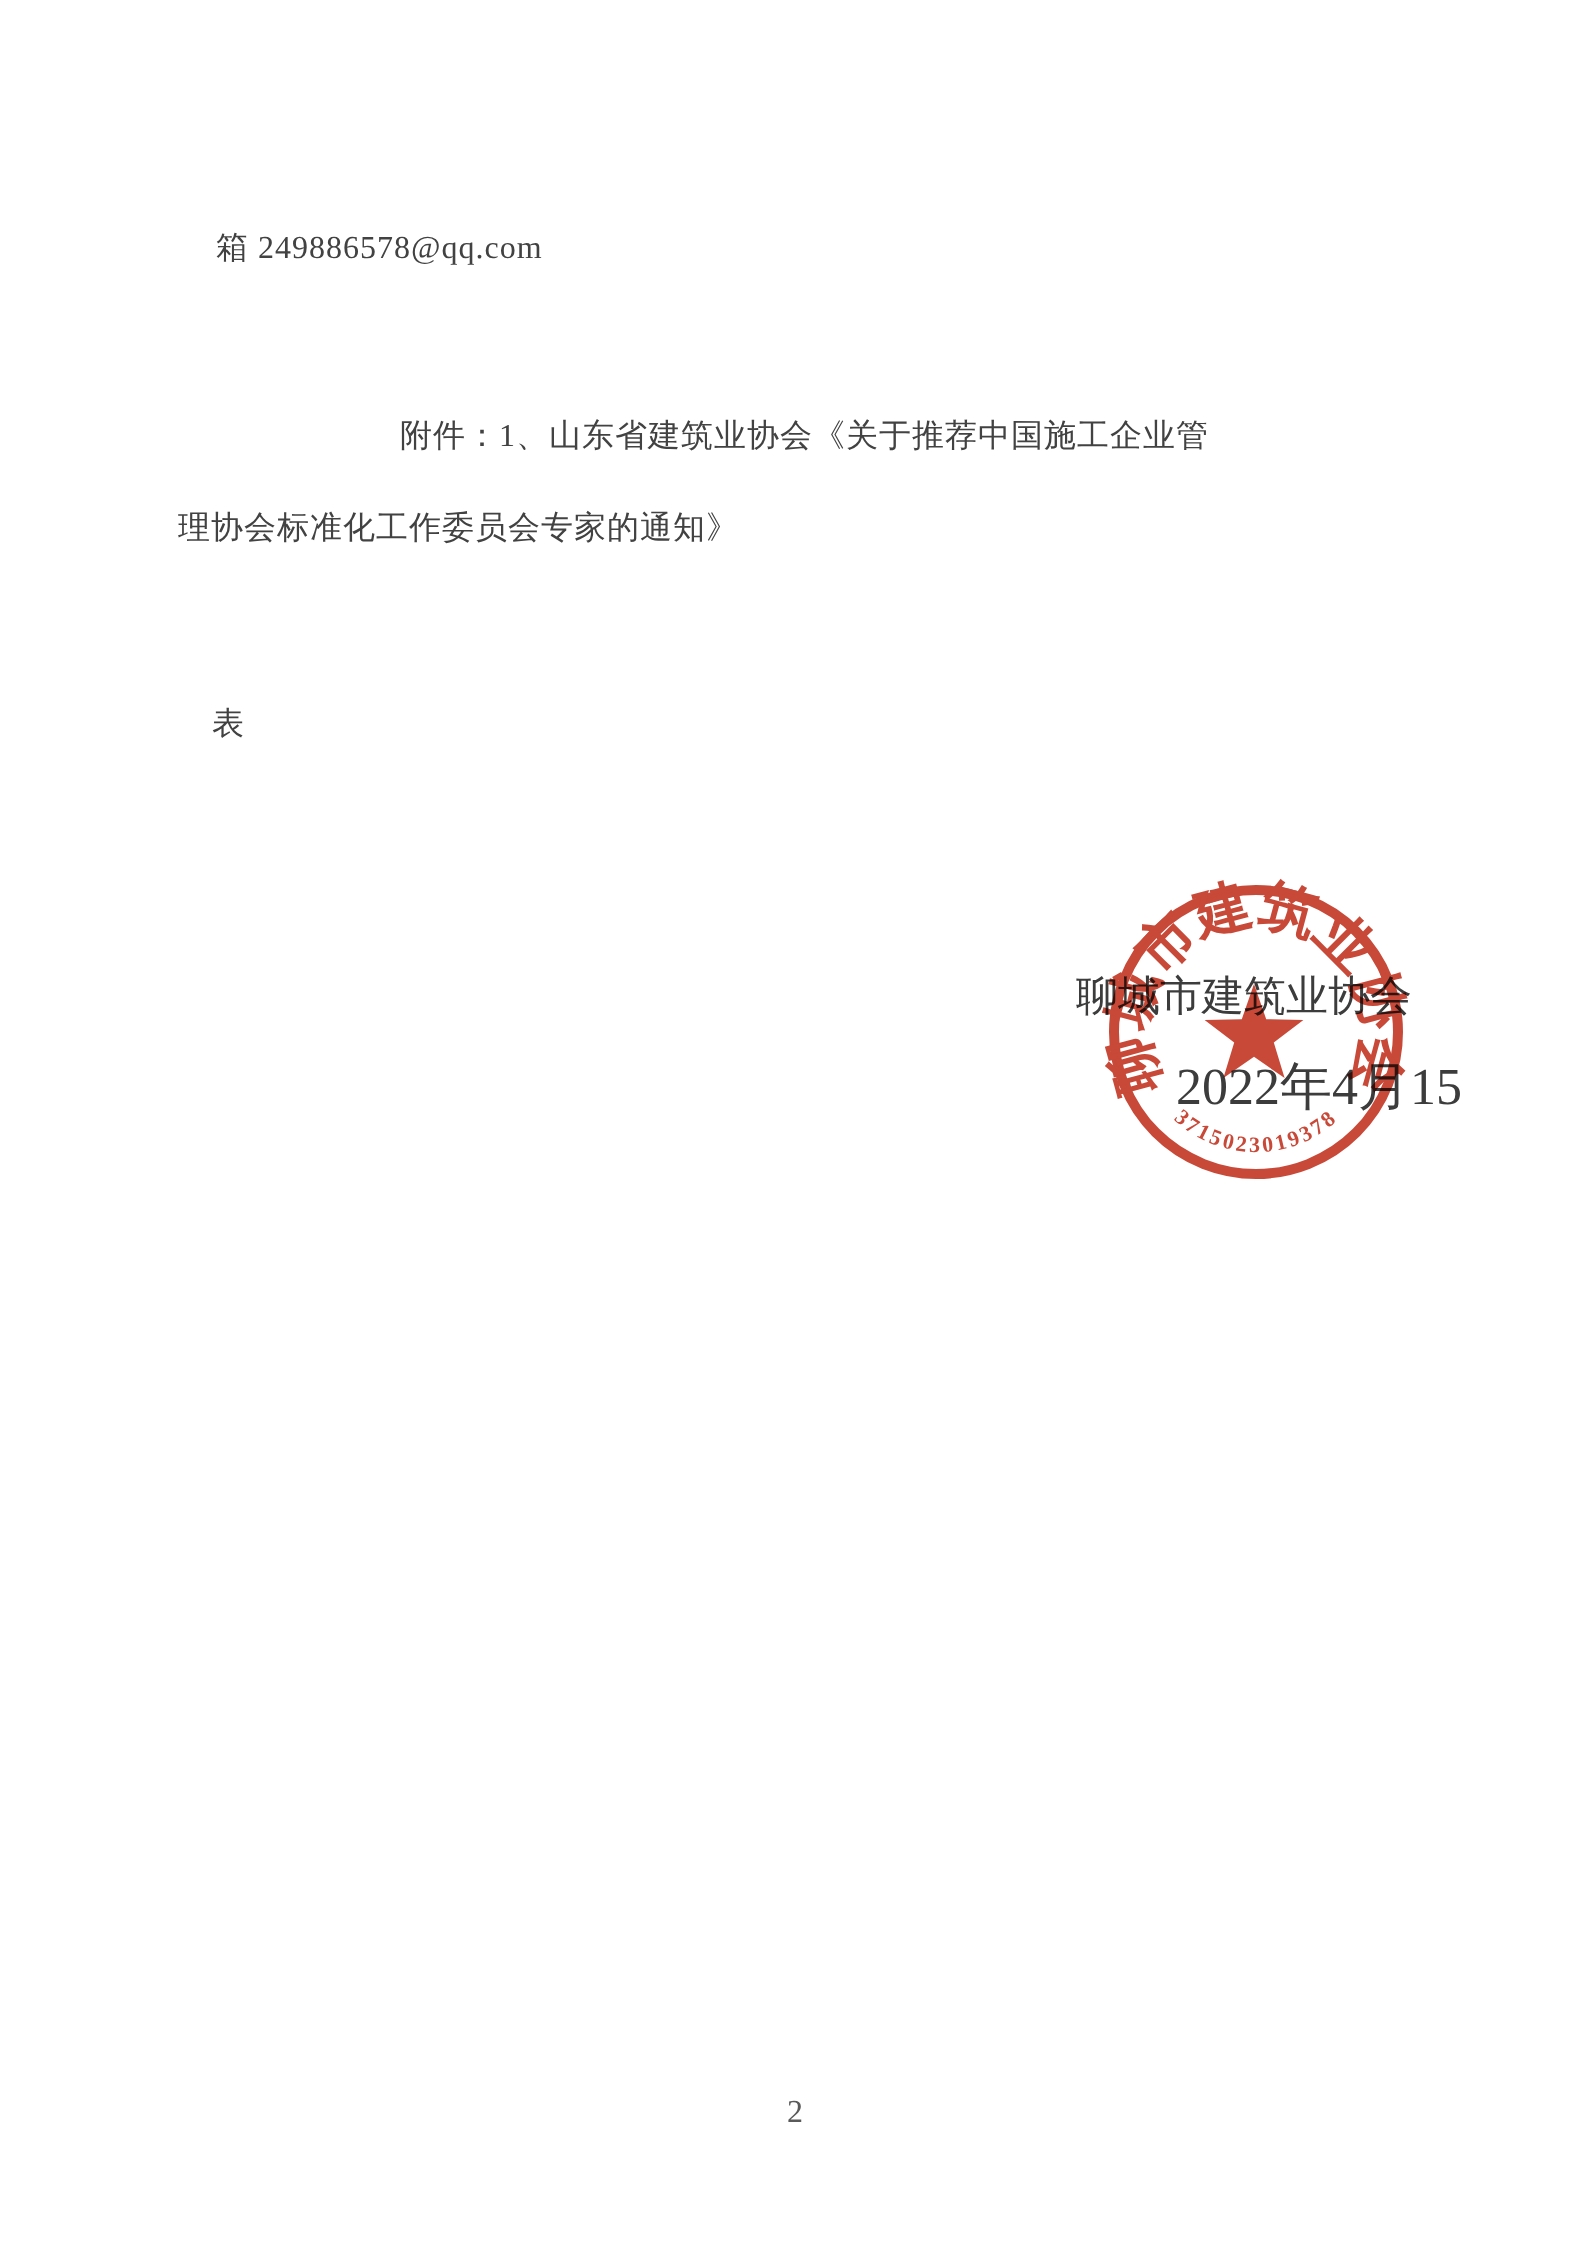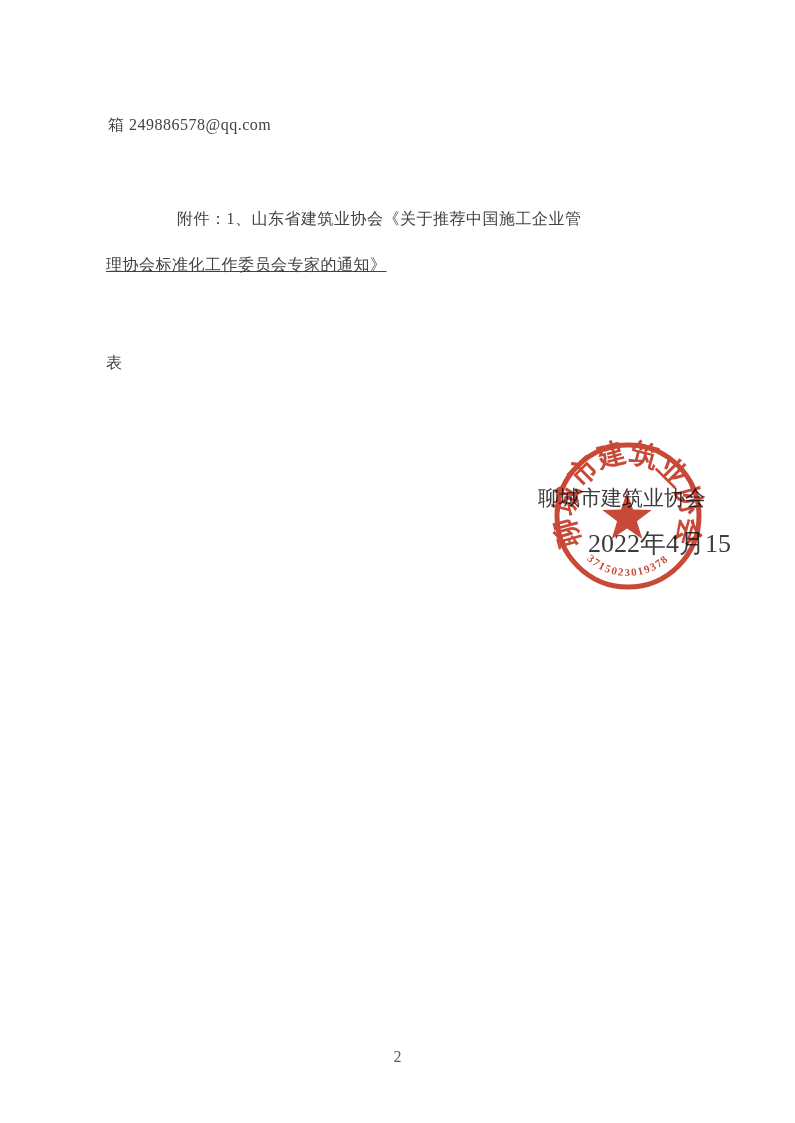--- a/index.html
+++ b/index.html
@@ -19,22 +19,22 @@
   .doc-line {
     position: absolute;
     font-size: 16px;
     line-height: 30px;
     color: #424242;
     white-space: pre;
     letter-spacing: 0.5px;
   }
   .line-email    { left: 108px; top: 110px; }
   .line-contact  { left: 155px; top: 157px; }
-  .line-attach1a { left: 177px; top: 204px; }
-  .line-attach1b { left: 106px; top: 250px; text-decoration: underline; }
+  .line-attach1a { left: 200px; top: 204px; }
+  .line-attach1b { left: 89px; top: 250px; }
   .line-attach2a { left: 218px; top: 302px; }
   .line-attach2b { left: 106px; top: 348px; }
 
   .closing-org {
     position: absolute;
     left: 538px;
     top: 484px;
     font-size: 21px;
     color: #3c3c3c;
     letter-spacing: 0px;

